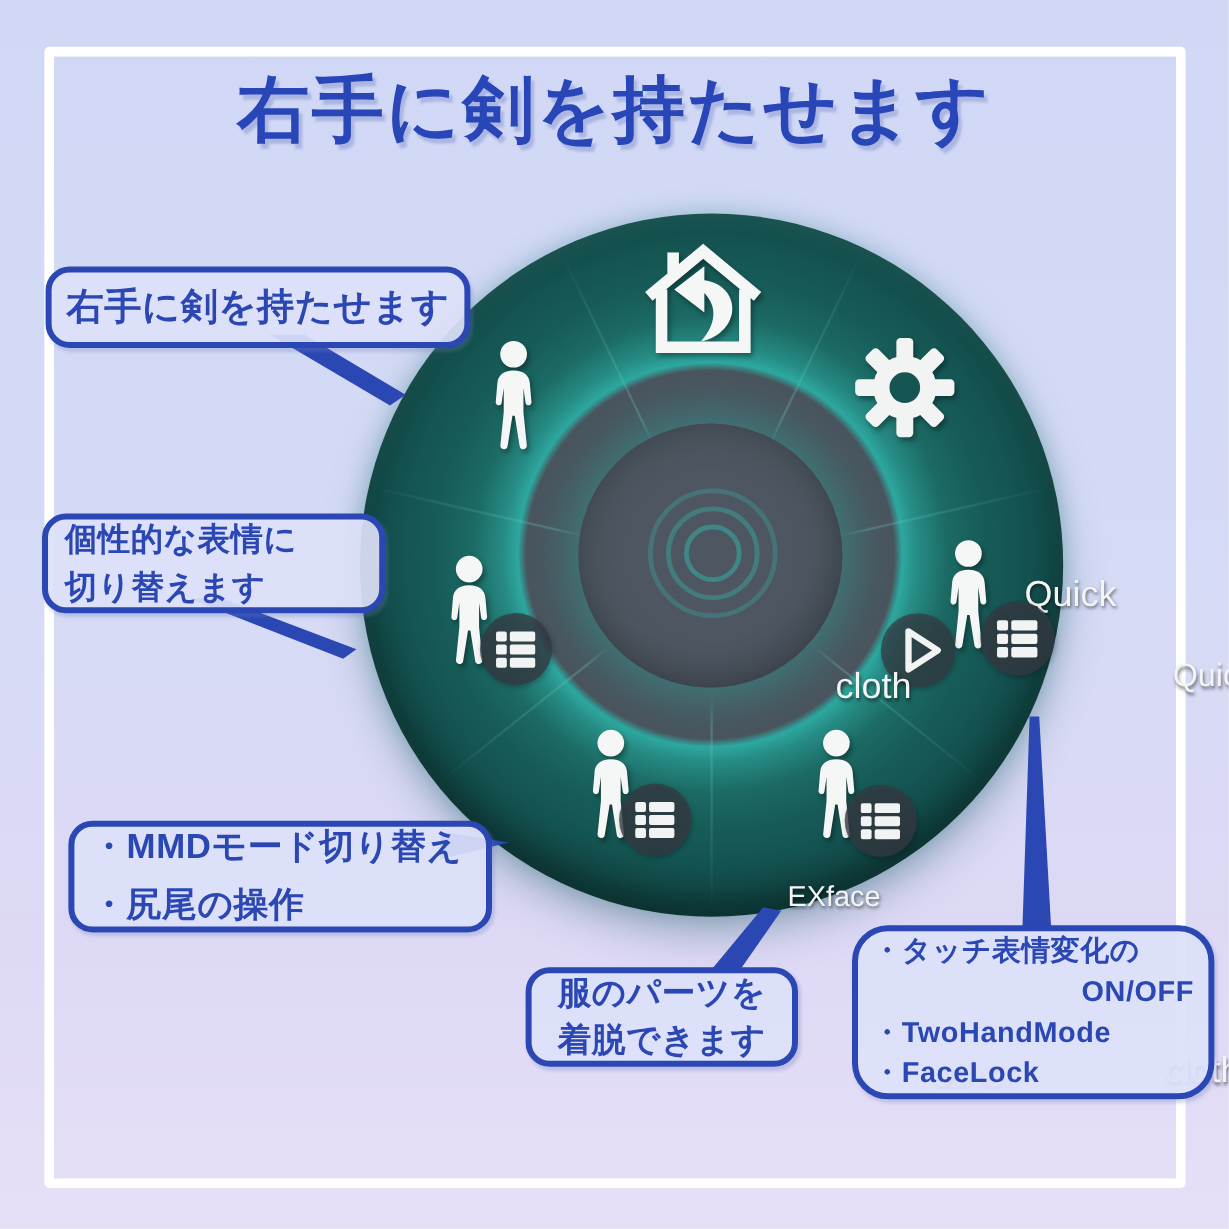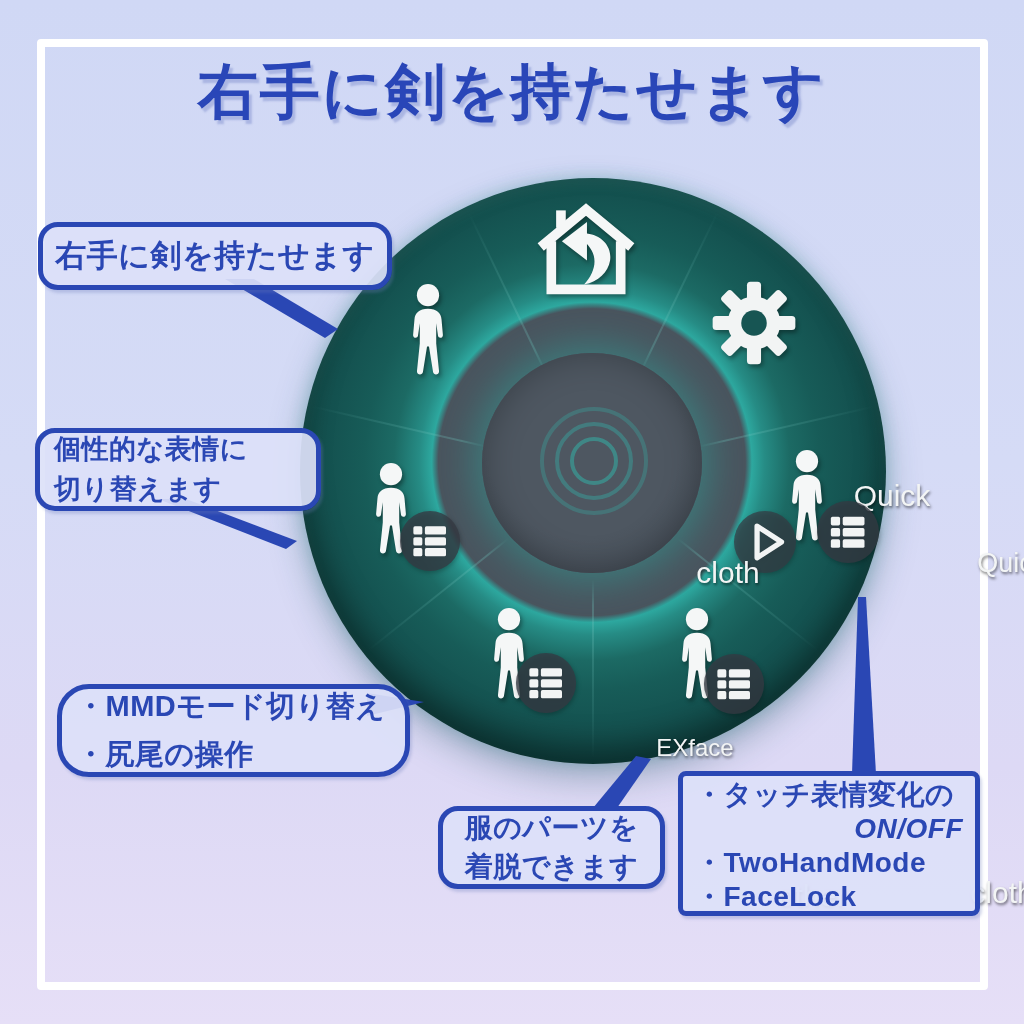--- a/index.html
+++ b/index.html
@@ -59,26 +59,26 @@
   
   .tails{position:absolute;left:0;top:0;width:1024px;height:1024px;z-index:4;pointer-events:none;}
   .callout{
     position:absolute;z-index:5;border:5px solid #2a47b4;border-radius:20px;
     background:rgba(220,225,249,.92);color:#2a47b4;font-weight:800;
     box-shadow:2px 3px 3px rgba(110,125,190,.30);
     display:flex;flex-direction:column;justify-content:space-between;
     line-height:1.22;letter-spacing:.5px;
   }
   .callout .ln{white-space:nowrap;}
-  .callout .align-right{text-align:right;font-style:italic;}
+  .callout .align-right{text-align:right;}
   .co-sword{left:38px;top:222px;width:320px;height:58px;padding:0 12px;font-size:31px;align-items:center;flex-direction:row;justify-content:center;}
   .co-exface{left:35px;top:428px;width:248px;height:73px;padding:0 14px;font-size:27px;}
-  .co-other{left:57px;top:684px;width:315px;height:83px;padding:0 14px;font-size:29px;border-radius:32px;}
+  .co-other{left:57px;top:684px;width:315px;height:83px;padding:0 14px;font-size:29px;}
   .co-cloth{left:438px;top:806px;width:201px;height:73px;padding:0 8px;font-size:28px;text-align:center;}
-  .co-face{left:678px;top:771px;width:268px;height:131px;padding:2px 12px;font-size:28px;border-radius:8px;}
+  .co-face{left:710px;top:771px;width:268px;height:131px;padding:2px 12px;font-size:24px;border-radius:30px;}
 </style>
 </head>
 <body>
 
 <div class="frame"></div>
 
 <div class="title">右手に剣を持たせます</div>
 
 <div class="ring">
   <div class="divider" style="transform:rotate(205.7deg)"></div>

